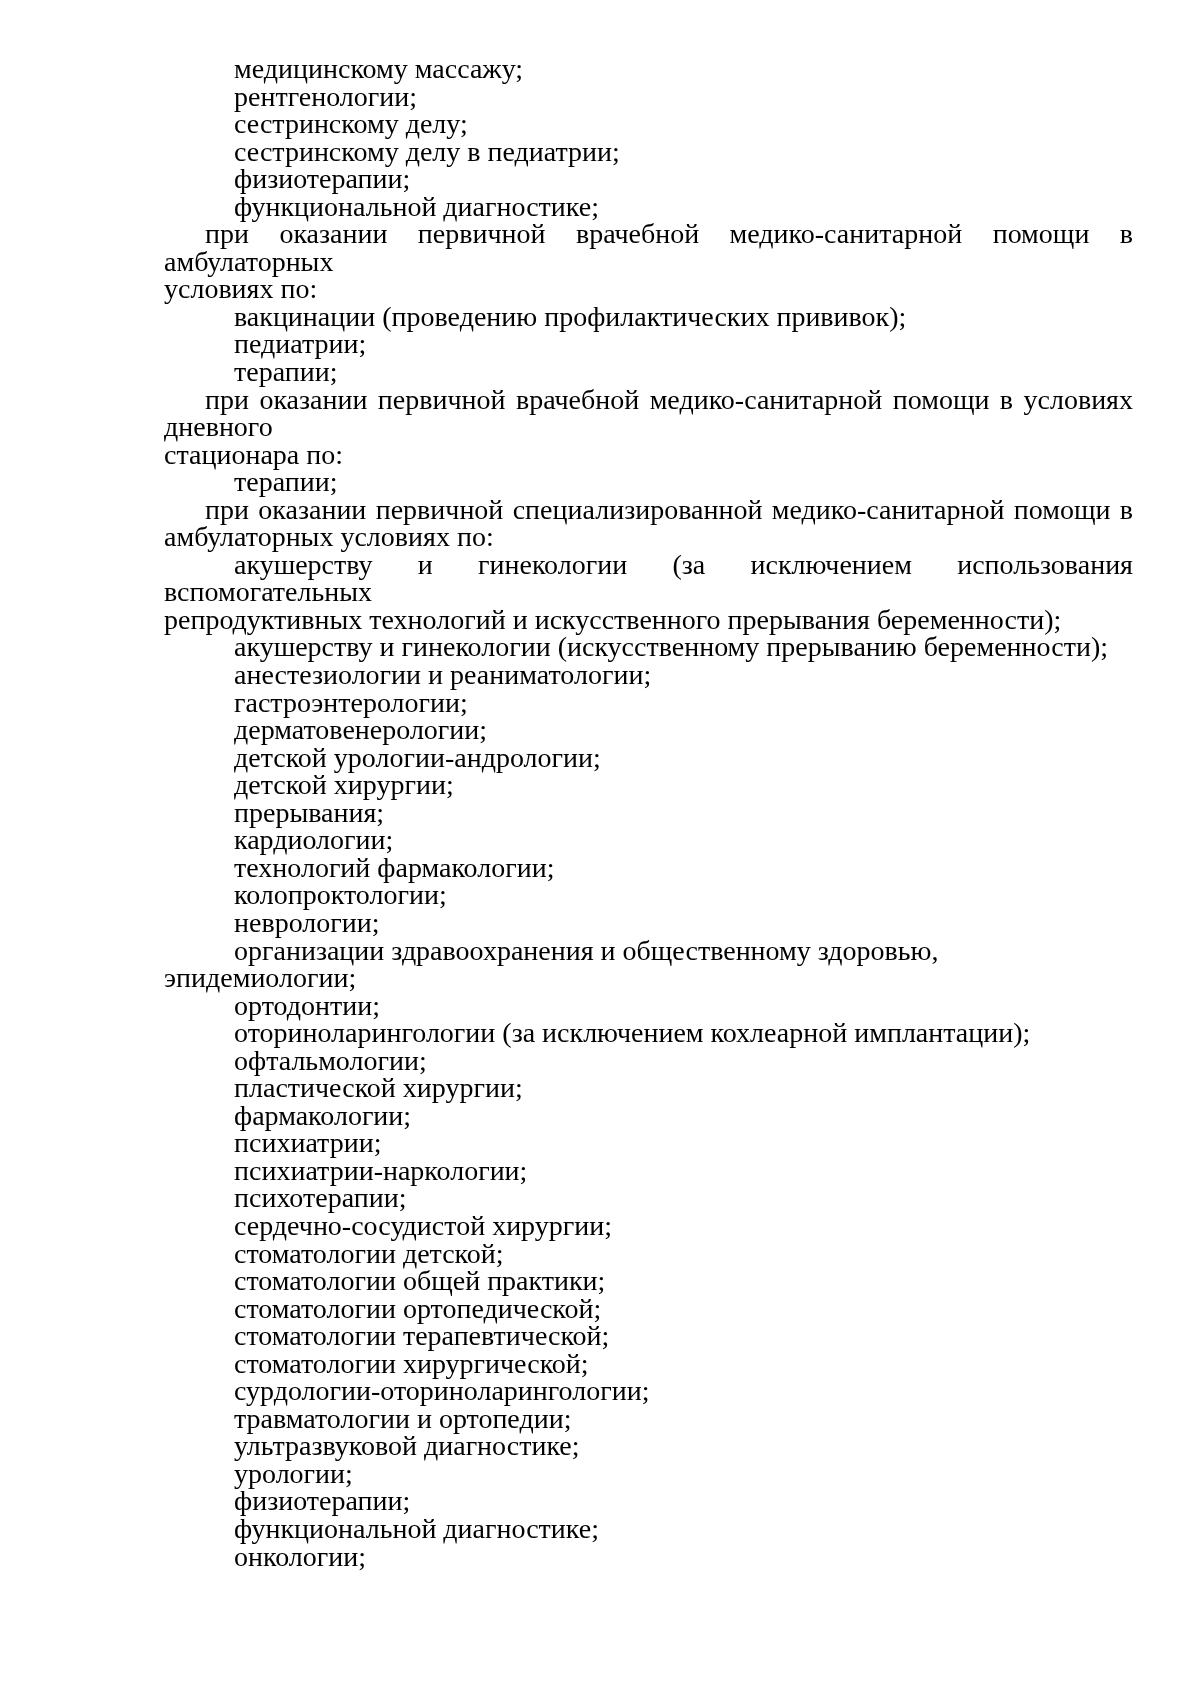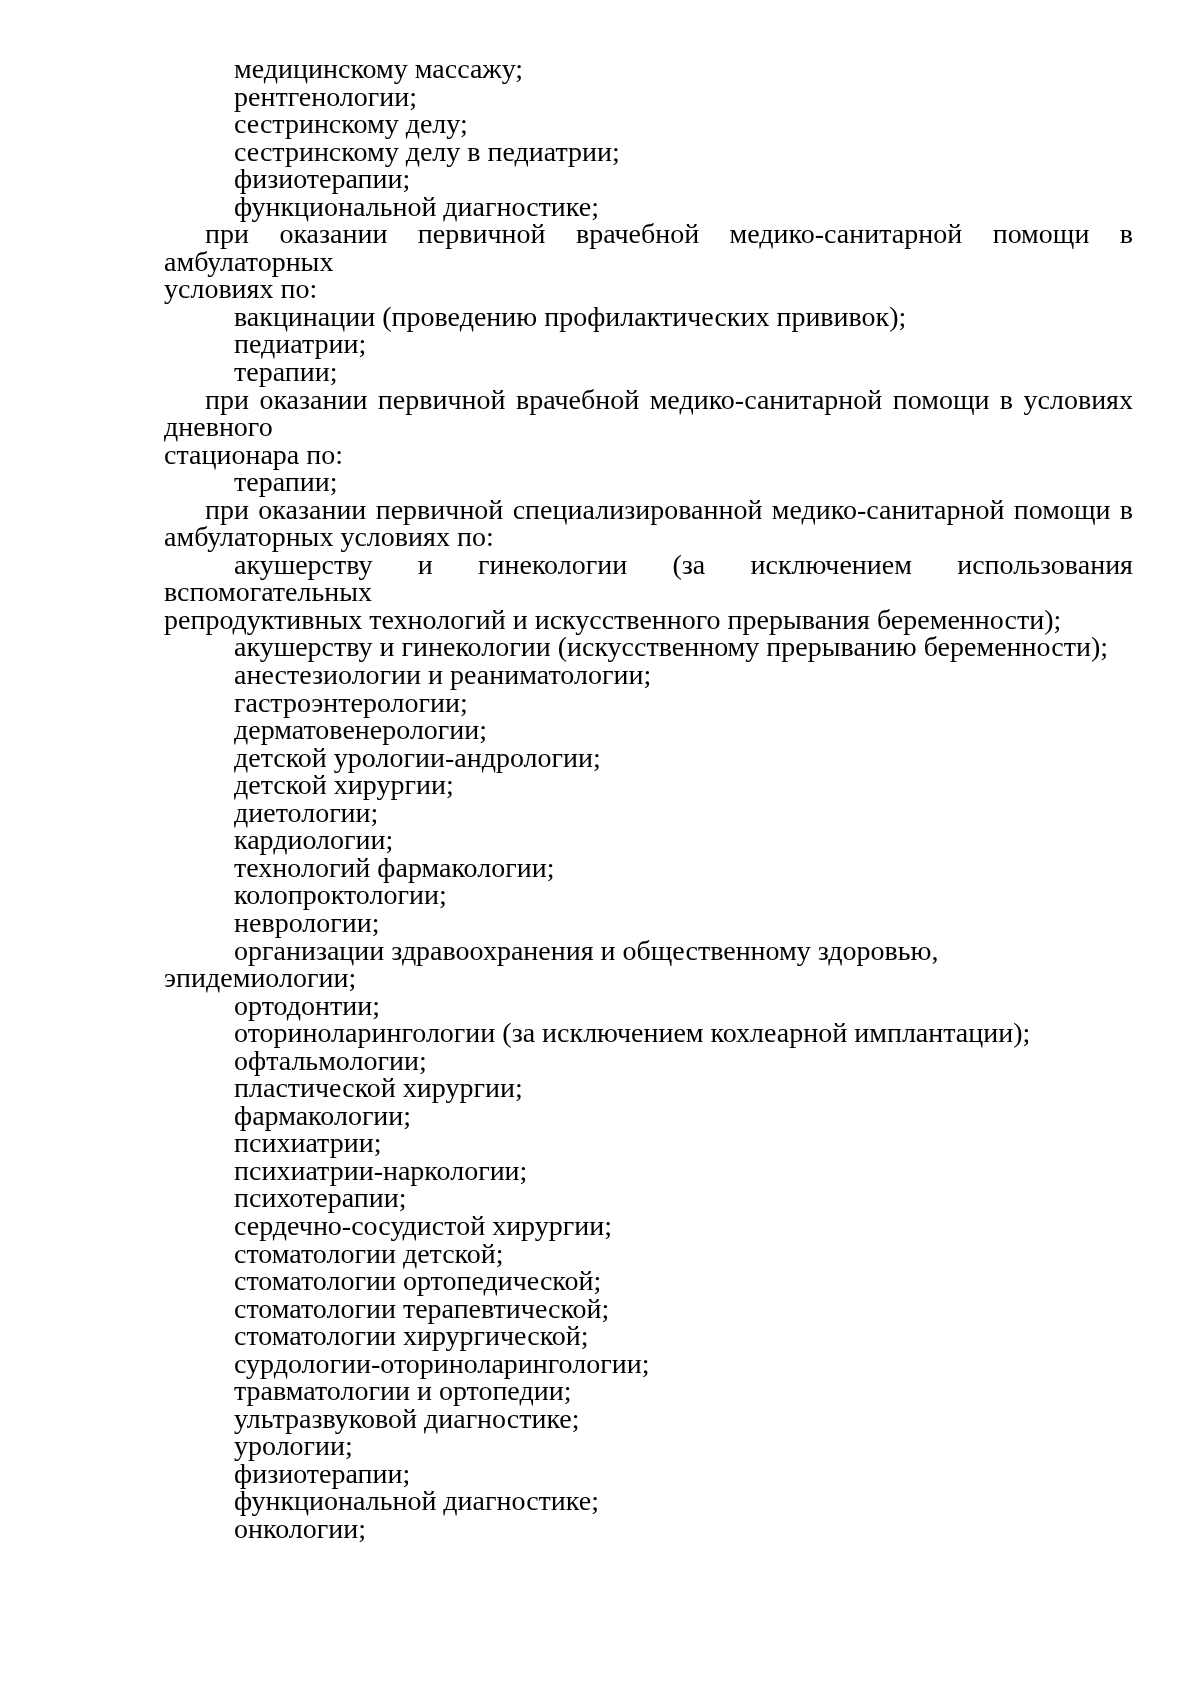--- a/index.html
+++ b/index.html
@@ -110,21 +110,21 @@
       <div class="p">
         <div class="ln last ind-item">дерматовенерологии;</div>
       </div>
       <div class="p">
         <div class="ln last ind-item">детской урологии-андрологии;</div>
       </div>
       <div class="p">
         <div class="ln last ind-item">детской хирургии;</div>
       </div>
       <div class="p">
-        <div class="ln last ind-item">диетологии;</div>
+        <div class="ln last ind-item">прерывания;</div>
       </div>
       <div class="p">
         <div class="ln last ind-item">кардиологии;</div>
       </div>
       <div class="p">
         <div class="ln last ind-item">технологий фармакологии;</div>
       </div>
       <div class="p">
         <div class="ln last ind-item">колопроктологии;</div>
       </div>
@@ -156,20 +156,23 @@
         <div class="ln last ind-item">психиатрии-наркологии;</div>
       </div>
       <div class="p">
         <div class="ln last ind-item">психотерапии;</div>
       </div>
       <div class="p">
         <div class="ln last ind-item">сердечно-сосудистой хирургии;</div>
       </div>
       <div class="p">
         <div class="ln last ind-item">стоматологии детской;</div>
+      </div>
+      <div class="p">
+        <div class="ln last ind-item">стоматологии общей практики;</div>
       </div>
       <div class="p">
         <div class="ln last ind-item">стоматологии ортопедической;</div>
       </div>
       <div class="p">
         <div class="ln last ind-item">стоматологии терапевтической;</div>
       </div>
       <div class="p">
         <div class="ln last ind-item">стоматологии хирургической;</div>
       </div>

